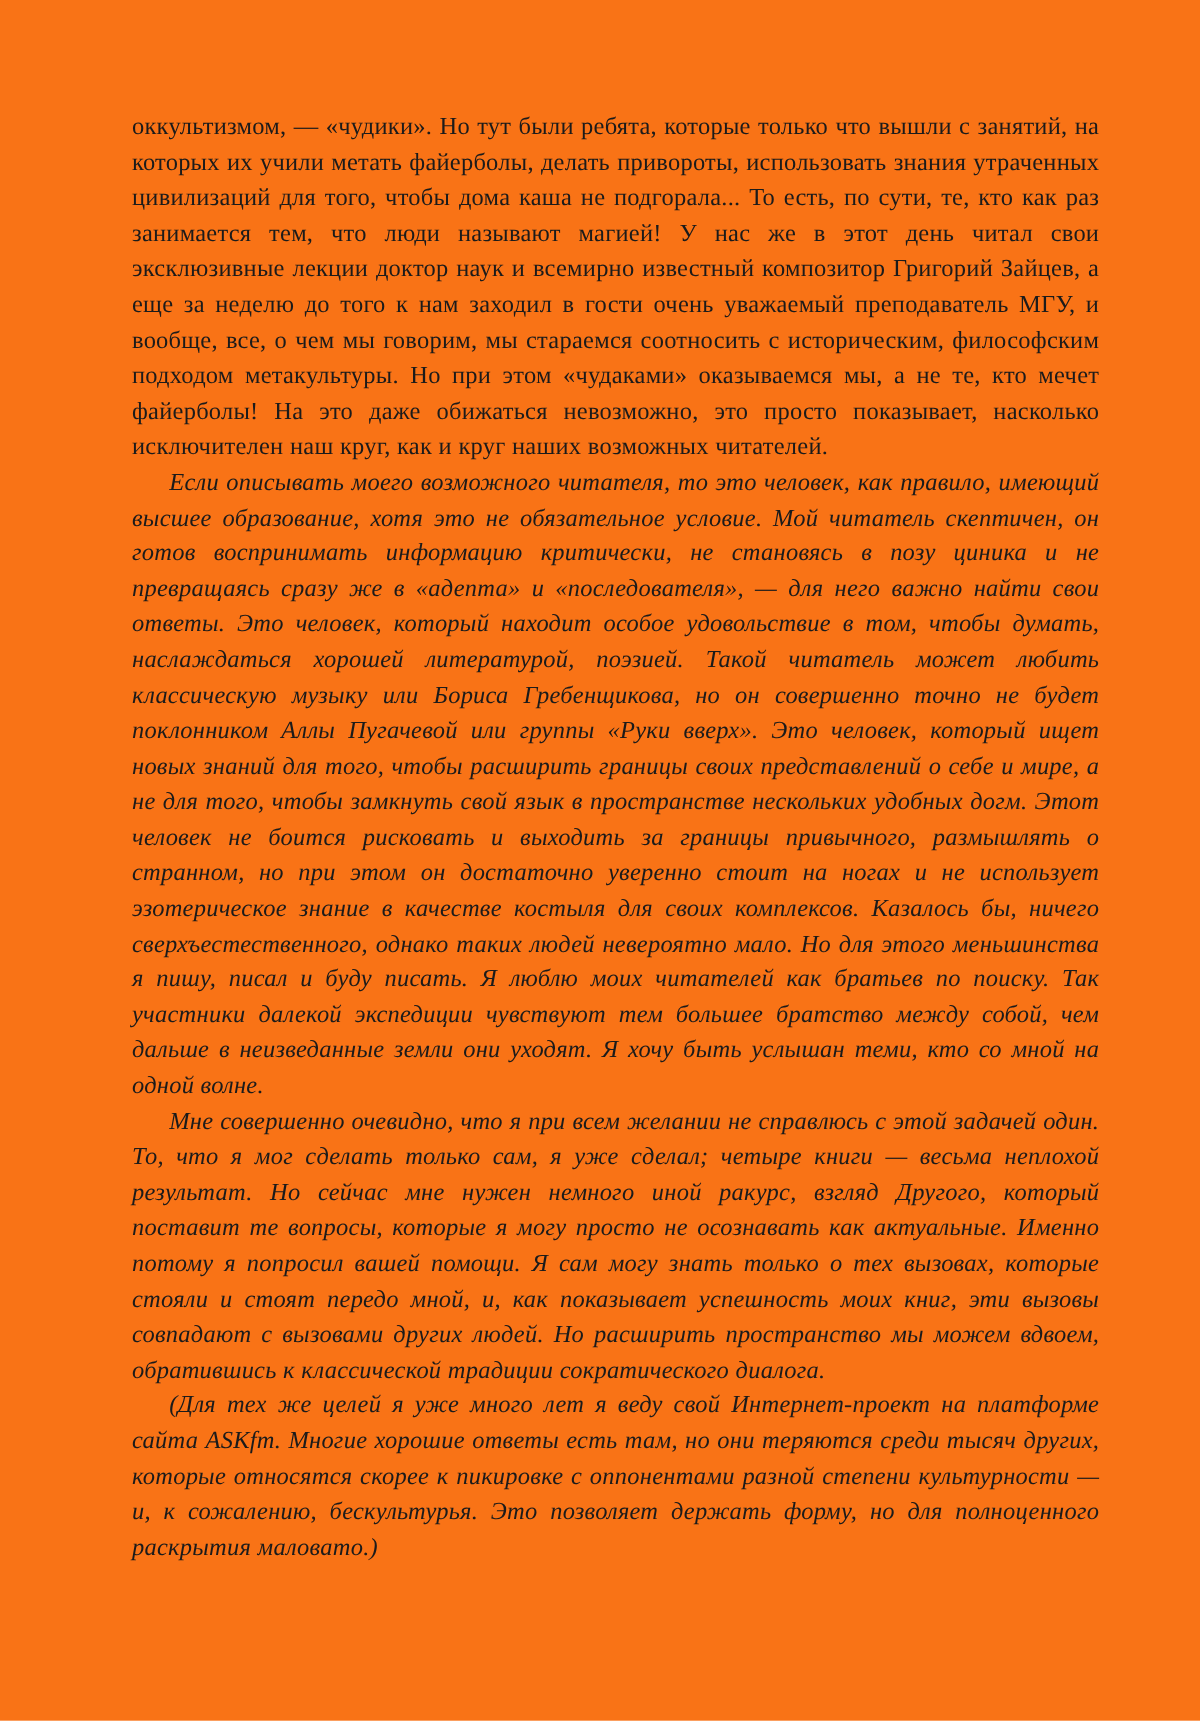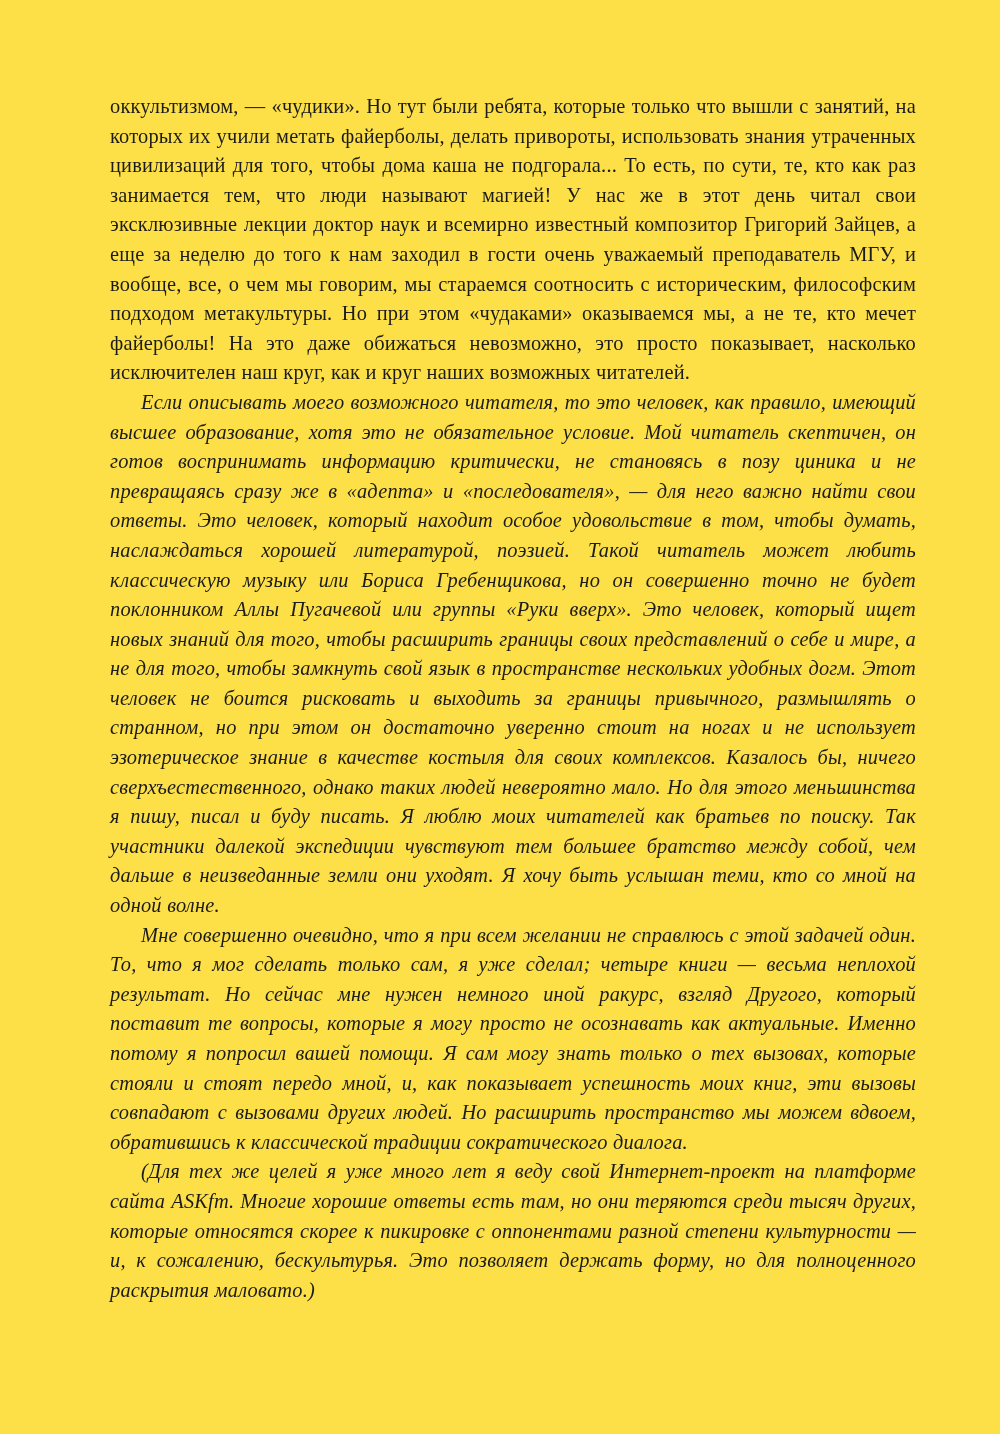--- a/index.html
+++ b/index.html
@@ -13,21 +13,21 @@
     background: #ffffff;
     font-family: "Liberation Serif", "DejaVu Serif", serif;
     color: #1b1b1b;
     overflow: hidden;
   }
 
   .page {
     position: relative;
     width: 1000px;
     height: 1434px;
-    background: #fde047;
+    background: #f97316;
     box-sizing: border-box;
   }
 
   .text-block {
     position: absolute;
     left: 110px;
     top: 92px;
     width: 806px;
   }
 

